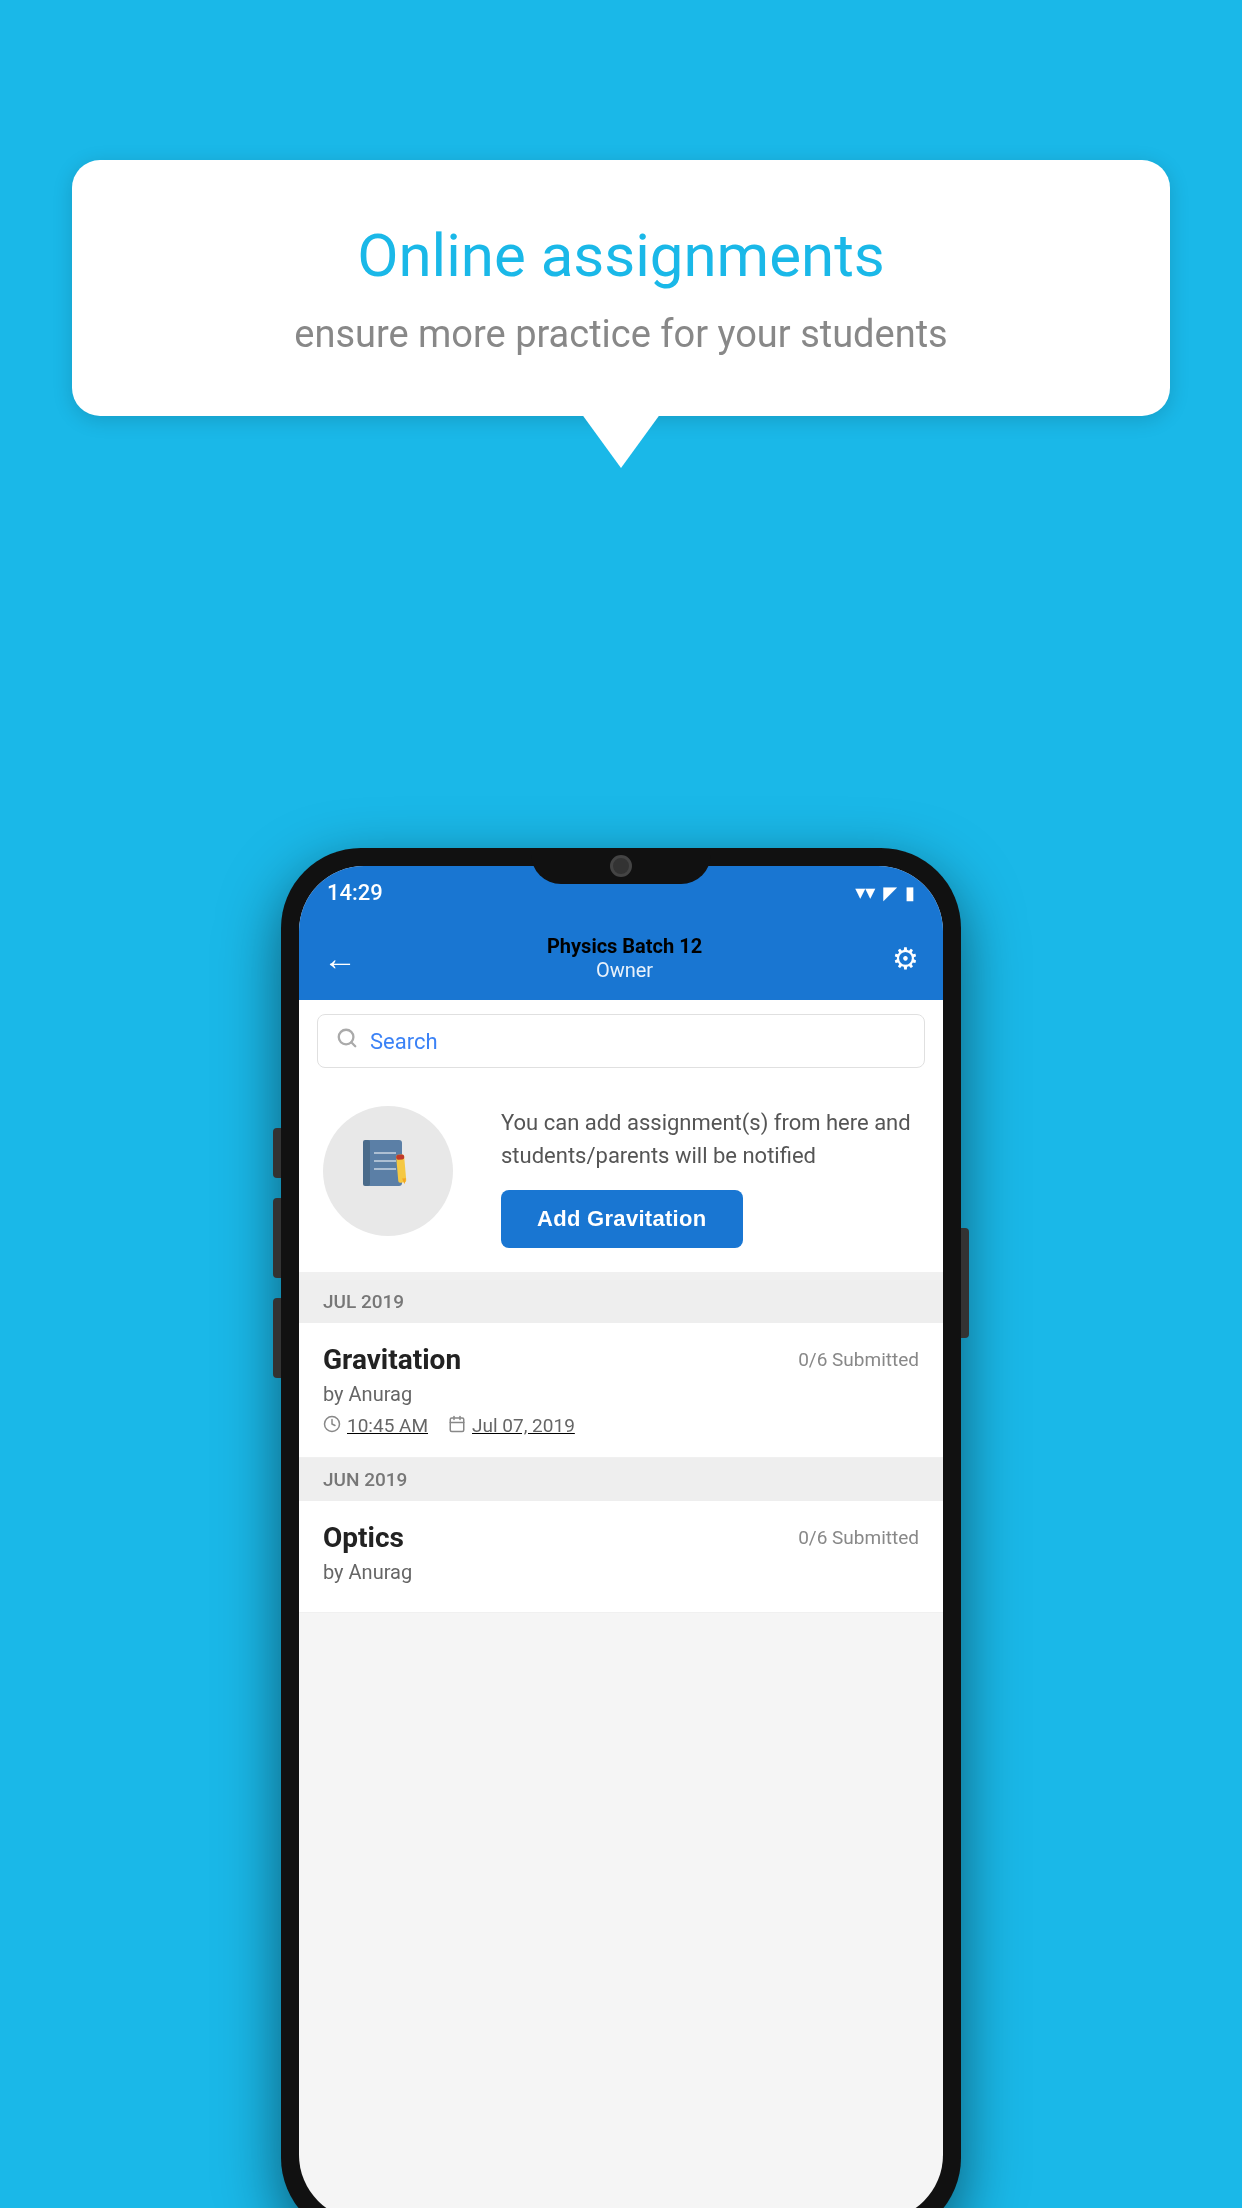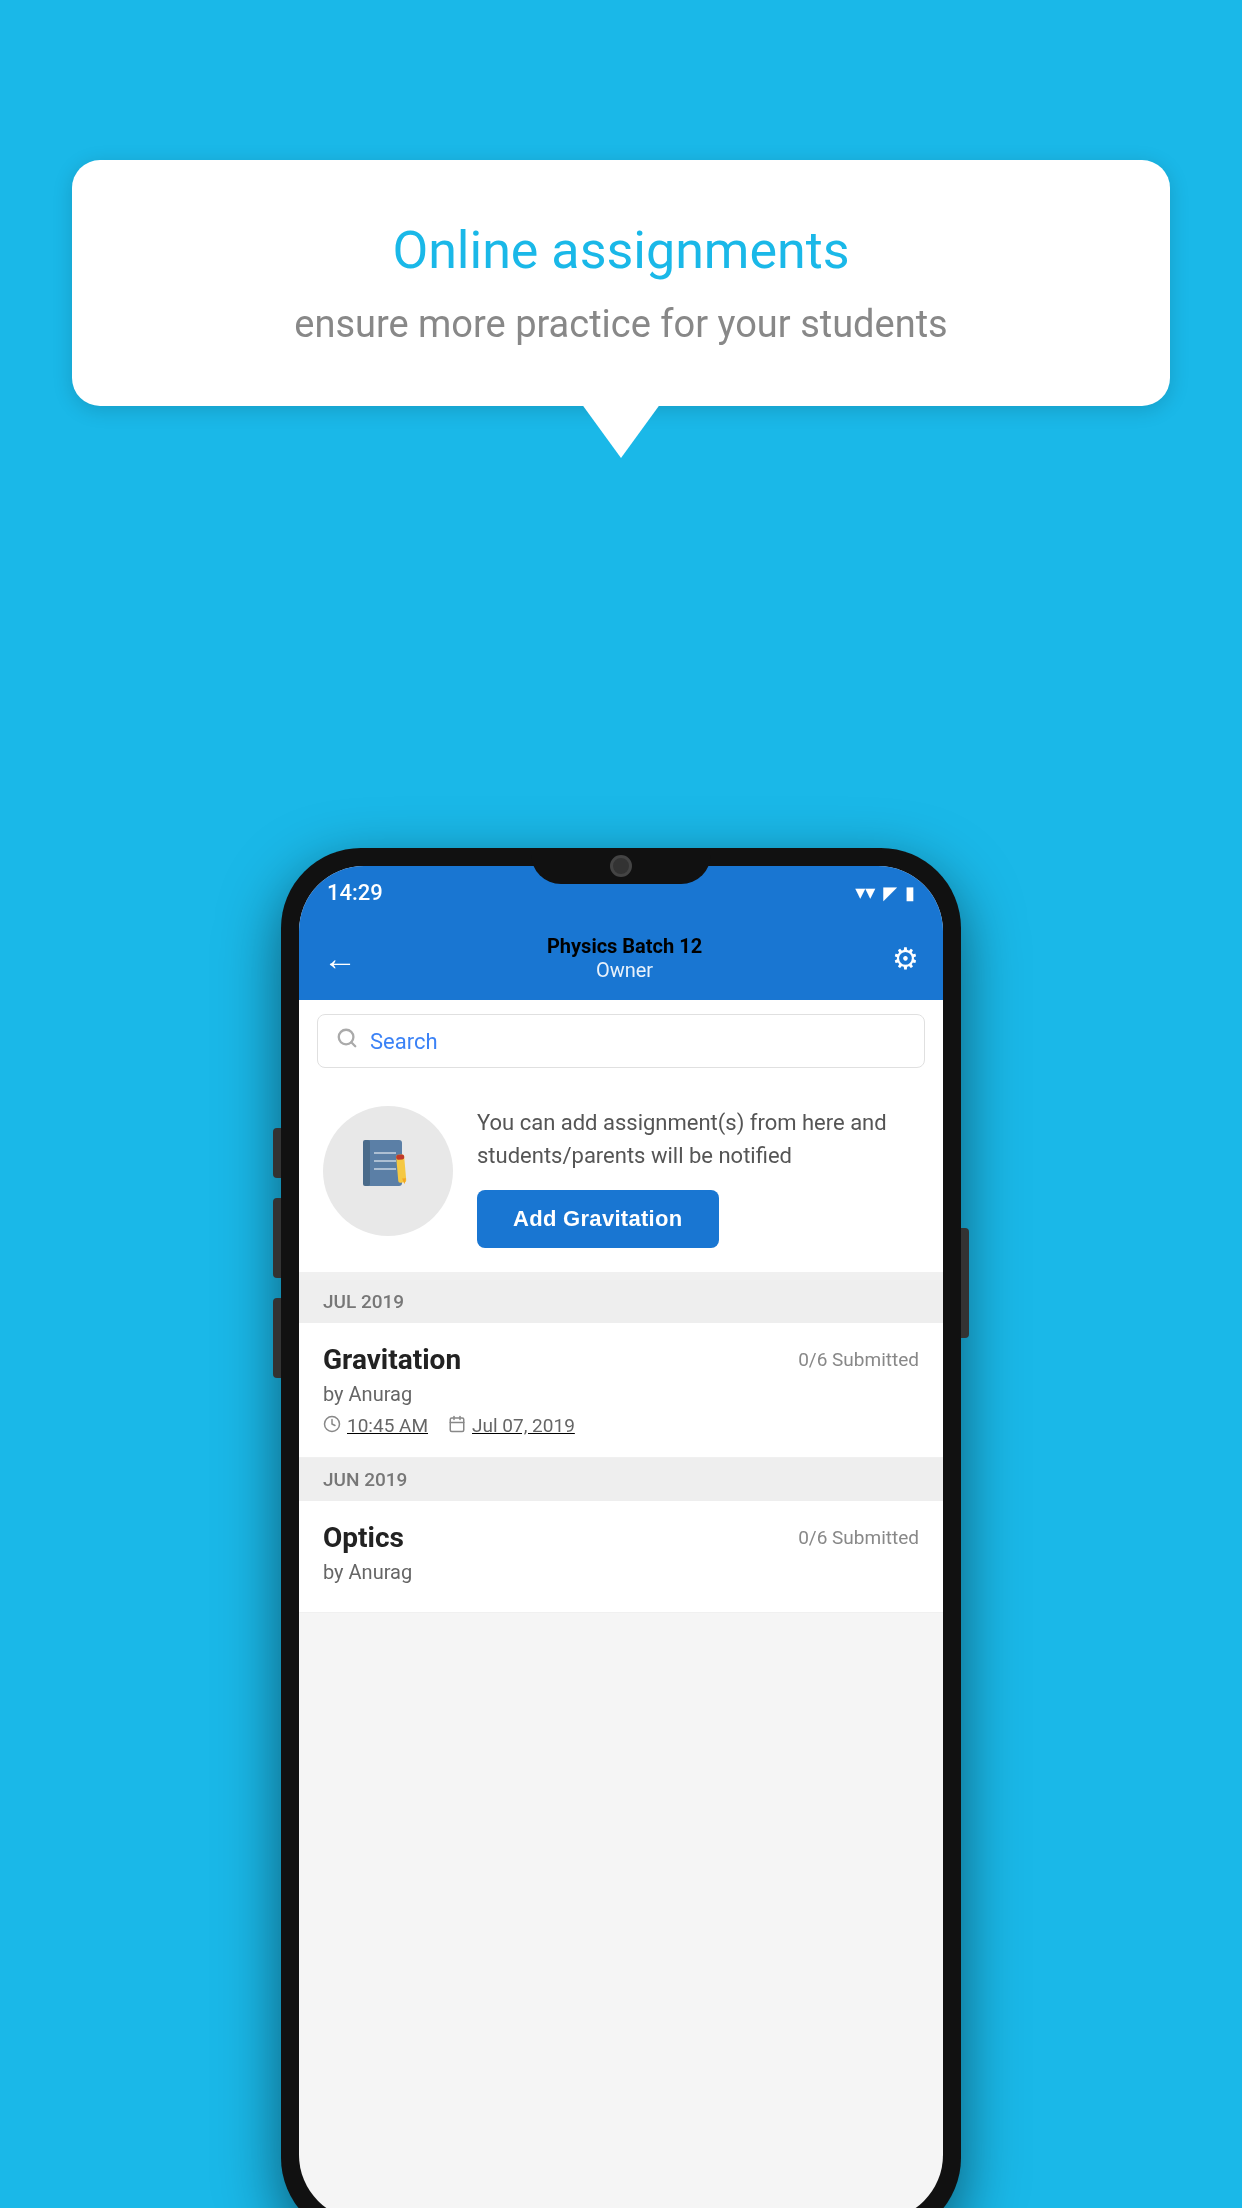--- a/index.html
+++ b/index.html
@@ -38,21 +38,21 @@
       left: 50%;
       transform: translateX(-50%);
       width: 0;
       height: 0;
       border-left: 40px solid transparent;
       border-right: 40px solid transparent;
       border-top: 55px solid white;
     }
 
     .speech-bubble-title {
-      font-size: 52px;
+      font-size: 60px;
       font-weight: 400;
       color: #1ab8e8;
       line-height: 1.2;
       margin-bottom: 20px;
     }
 
     .speech-bubble-subtitle {
       font-size: 38px;
       color: #888;
       font-weight: 400;
@@ -258,20 +258,21 @@
       justify-content: center;
       flex-shrink: 0;
     }
 
     .notebook-icon {
       font-size: 54px;
     }
 
     .assignment-info {
       flex: 1;
+      margin-left: 24px;
     }
 
     .assignment-description {
       font-size: 22px;
       color: #555;
       line-height: 1.5;
       margin-bottom: 18px;
     }
 
     .add-assignment-btn {

